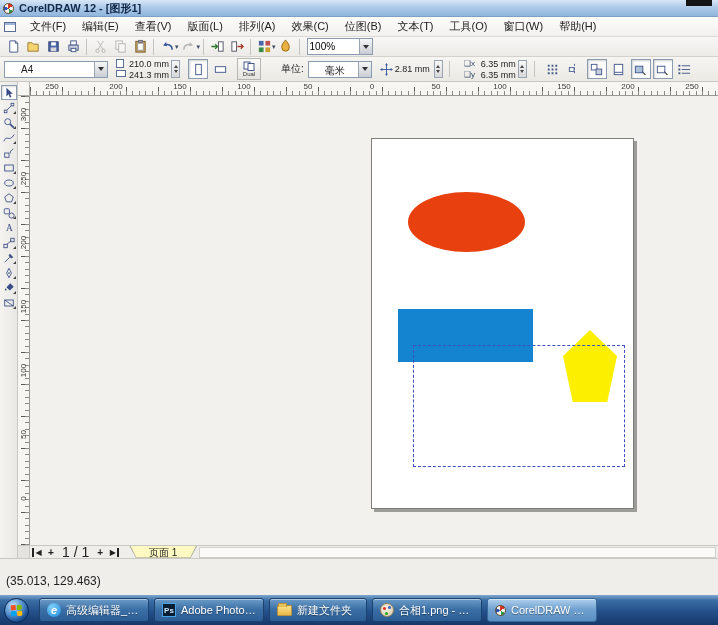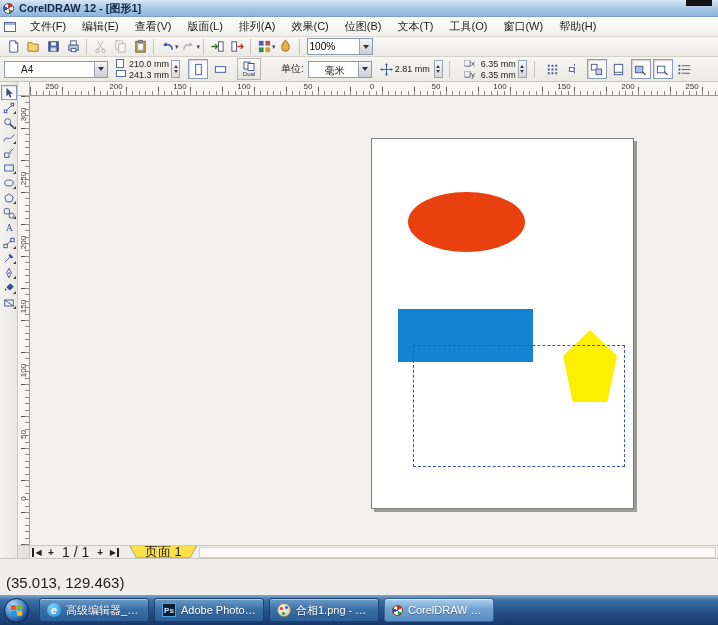--- a/index.html
+++ b/index.html
@@ -117,29 +117,29 @@
     border-top:1px solid #C9C7C1; display:flex; align-items:center; font-size:9px; color:#222; }
   .navbtn { width:14px; height:12px; display:flex; align-items:center; justify-content:center;
     font-size:8px; color:#222; }
   .navbtn .bar-l { border-left:2px solid #222; padding-left:1px; }
   .navbtn .bar-r { border-right:2px solid #222; padding-right:1px; }
   .plus { font-weight:bold; font-size:10px; }
   .counter { margin:0 4px; font-size:14px; }
   .tab-outer { position:relative; margin-left:8px; width:68px; height:13px;
     clip-path:polygon(0 0,100% 0,calc(100% - 7px) 100%,7px 100%); background:#9A9892; }
   .tab-inner { position:absolute; left:1px; top:0; width:66px; height:12px;
-    clip-path:polygon(0 0,100% 0,calc(100% - 6px) 100%,6px 100%); background:#fde047;
-    display:flex; align-items:center; justify-content:center; font-size:13px; }
+    clip-path:polygon(0 0,100% 0,calc(100% - 6px) 100%,6px 100%); background:#fef9c3;
+    display:flex; align-items:flex-start; justify-content:center; font-size:10px; }
   .track { flex:1; height:11px; margin:0 2px; background:#FBFAF8; border:1px solid #D2D0CA; }
   .corner-sq { width:12px; height:12px; background:#E4E3DF; border-right:1px solid #C9C7C1; }
 
   
   .statusbar { position:absolute; left:0; top:558px; width:718px; height:37px; background:#EFEEEA;
     border-top:1px solid #C9C7C1; }
-  .coords { position:absolute; left:6px; top:15px; font-size:15px; color:#1C1C1C; }
+  .coords { position:absolute; left:6px; top:15px; font-size:12px; color:#1C1C1C; }
   .hint { position:absolute; left:76px; top:15px; font-size:11px; color:#1C1C1C; white-space:nowrap; }
 
   
   .taskbar { position:absolute; left:0; top:595px; width:718px; height:30px;
     background:linear-gradient(180deg,#7FA7CE 0%,#3B6EA5 18%,#24508A 55%,#16386A 100%);
     display:flex; align-items:center; }
   .orb { position:relative; width:25px; height:25px; margin:0 5px 0 4px; border-radius:50%;
     background:radial-gradient(circle at 35% 28%,#BBDCF8 0%,#5B96D2 40%,#1C5396 70%,#0A2E60 100%);
     border:1px solid #0A2850; display:flex; align-items:center; justify-content:center; }
   .flag { width:11px; height:11px; display:grid; grid-template-columns:5px 5px; grid-template-rows:5px 5px;
@@ -589,20 +589,24 @@
     </span>
     <span class="task-btn">
       <span class="ie-ico">e</span>
       <span class="lbl">高级编辑器_百度...</span>
     </span>
     <span class="task-btn">
       <span class="ps-ico">Ps</span>
       <span class="lbl">Adobe Photosh...</span>
     </span>
     <span class="task-btn">
+      <span class="folder-ico"></span>
+      <span class="lbl">新建文件夹</span>
+    </span>
+    <span class="task-btn">
       <span class="paint-ico">
           <i></i>
           <i></i>
           <i></i>
         </span>
       <span class="lbl">合相1.png - 画图</span>
     </span>
     <span class="task-btn active">
       <span class="balloon cdr-ico"></span>
       <span class="lbl">CorelDRAW 12 -...</span>

